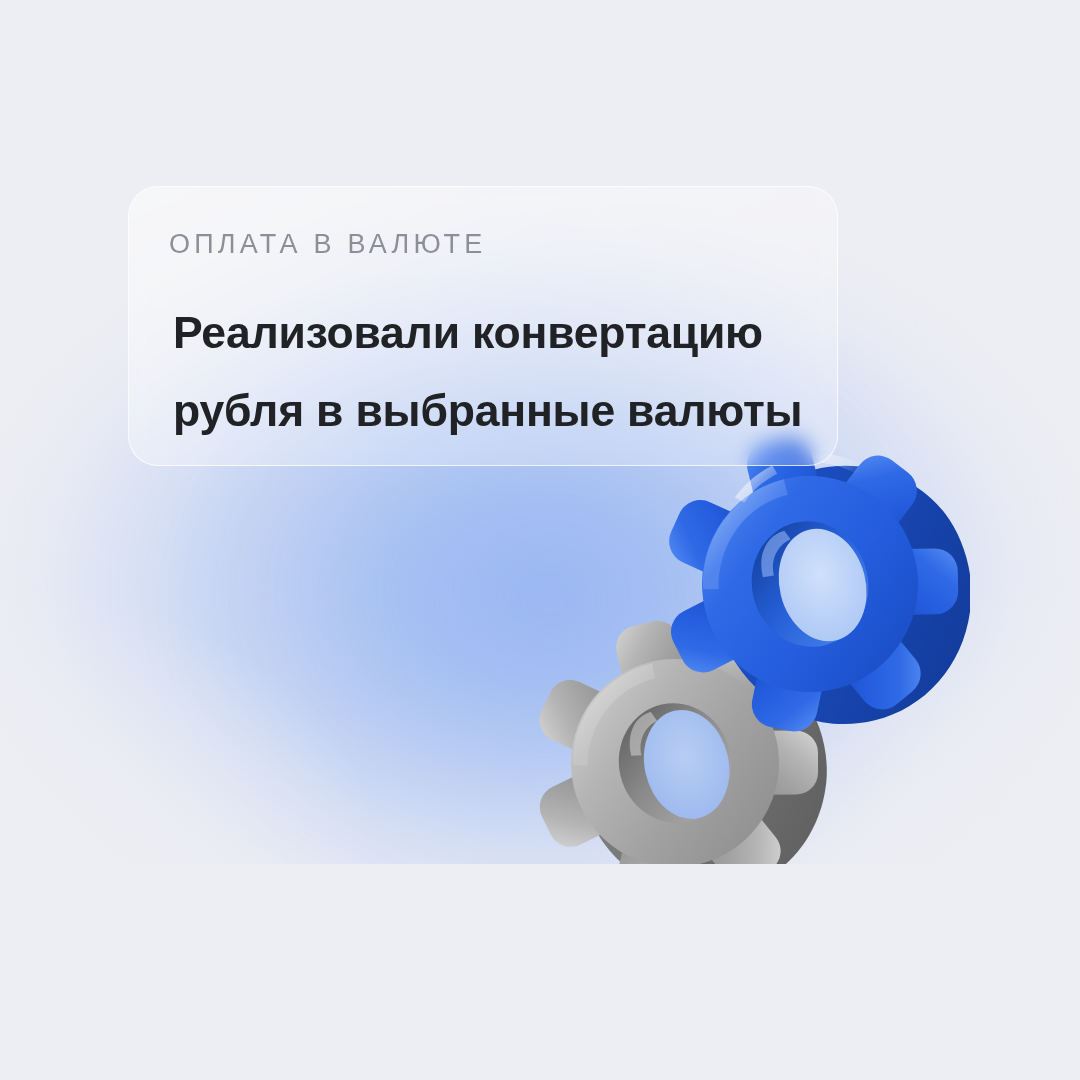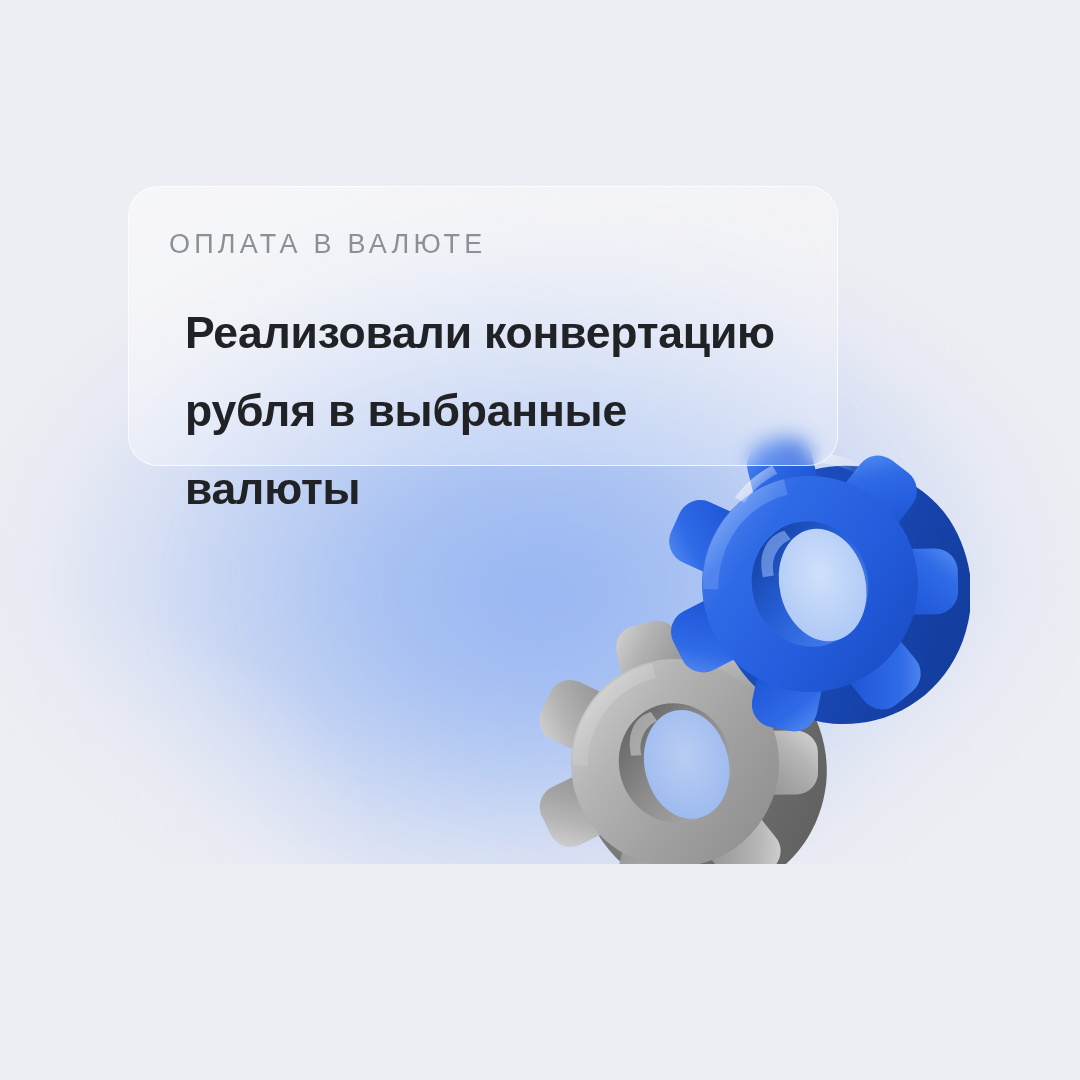--- a/index.html
+++ b/index.html
@@ -93,21 +93,21 @@
     line-height: 1;
     margin: 0 0 36px 0;
     white-space: nowrap;
   }
   .headline {
     font-size: 44.5px;
     font-weight: 700;
     color: #212225;
     line-height: 78px;
     letter-spacing: -0.2px;
-    margin: 16px;
+    margin: 4px;
     white-space: pre-line;
   }
 
   
   .gear-wrap {
     position: absolute;
     inset: 0;
     pointer-events: none;
   }
   .gear-svg { position: absolute; }

